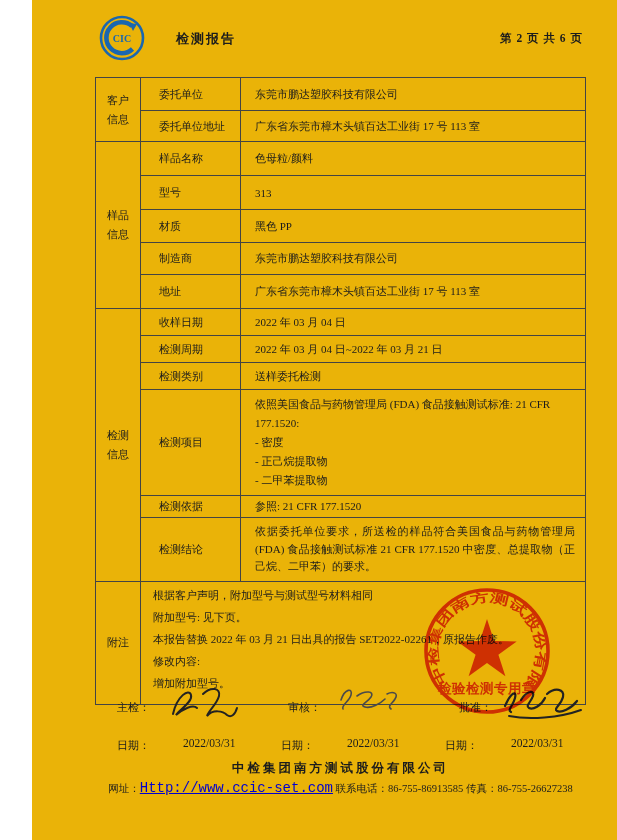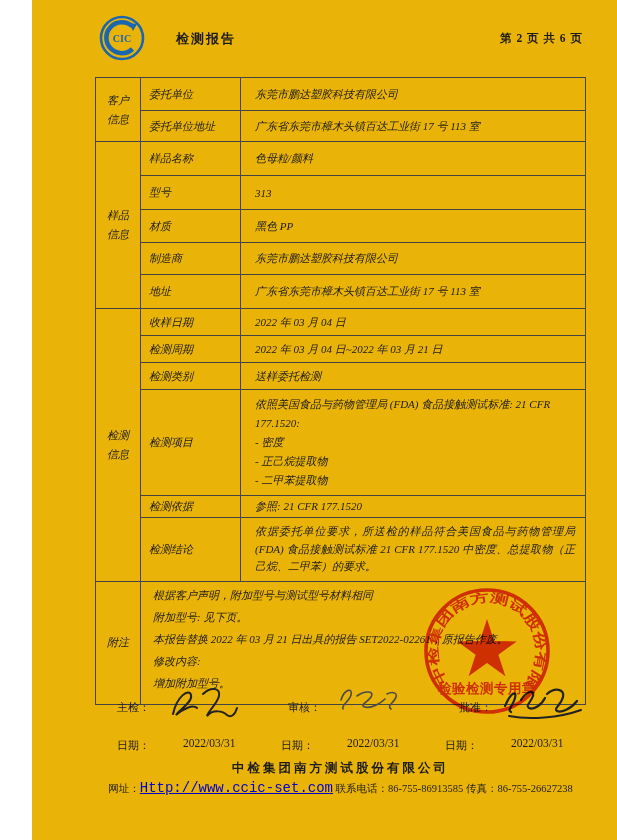--- a/index.html
+++ b/index.html
@@ -8,24 +8,24 @@
   .page { position:relative; width:617px; height:840px; background:#eab308; overflow:hidden;margin-left:32px; }
 
   
   .hdr { position:absolute; left:0; top:0; width:617px; height:70px; }
   .logo { position:absolute; left:64px; top:14px; width:52px; height:48px; }
   .hdr-title { position:absolute; left:144px; top:30px; font-size:13px; font-weight:bold; letter-spacing:2px; }
   .hdr-no { position:absolute; left:236px; top:31px; font-size:11.5px; font-weight:bold; }
   .hdr-page { position:absolute; left:468px; top:31px; font-size:11.5px; font-weight:bold; letter-spacing:1px; }
 
   
-  table.rpt { position:absolute; left:63px; top:77px; width:490px; border-collapse:collapse; table-layout:fixed;font-style:italic; }
+  table.rpt { position:absolute; left:63px; top:77px; width:490px; border-collapse:collapse; table-layout:fixed; }
   table.rpt td { border:1px solid #444; font-size:11px; vertical-align:middle; overflow:hidden; }
   td.sec { width:45px; text-align:center; line-height:19px; }
-  td.lbl { width:100px; padding-left:8px; }
+  td.lbl { width:100px; padding-left:18px; }
   td.val { width:345px; padding-left:14px; }
   tr.r1{height:33px} tr.r2{height:31px} tr.r3{height:34px} tr.r4{height:34px}
   tr.r5{height:33px} tr.r6{height:32px} tr.r7{height:34px}
   tr.r8{height:27px} tr.r9{height:27px} tr.r10{height:27px}
   tr.r11{height:86px} tr.r12{height:22px} tr.r13{height:54px} tr.r14{height:93px}
   td.multi { vertical-align:top; padding:5px 12px 5px 14px; line-height:19px; }
   td.concl { vertical-align:top; padding:5px 10px 5px 14px; line-height:17.5px; text-align:justify; }
   td.note  { vertical-align:top; padding:6px 12px; }
   td.note div { line-height:15px; margin-bottom:7px; }
   .secline { display:block; }

